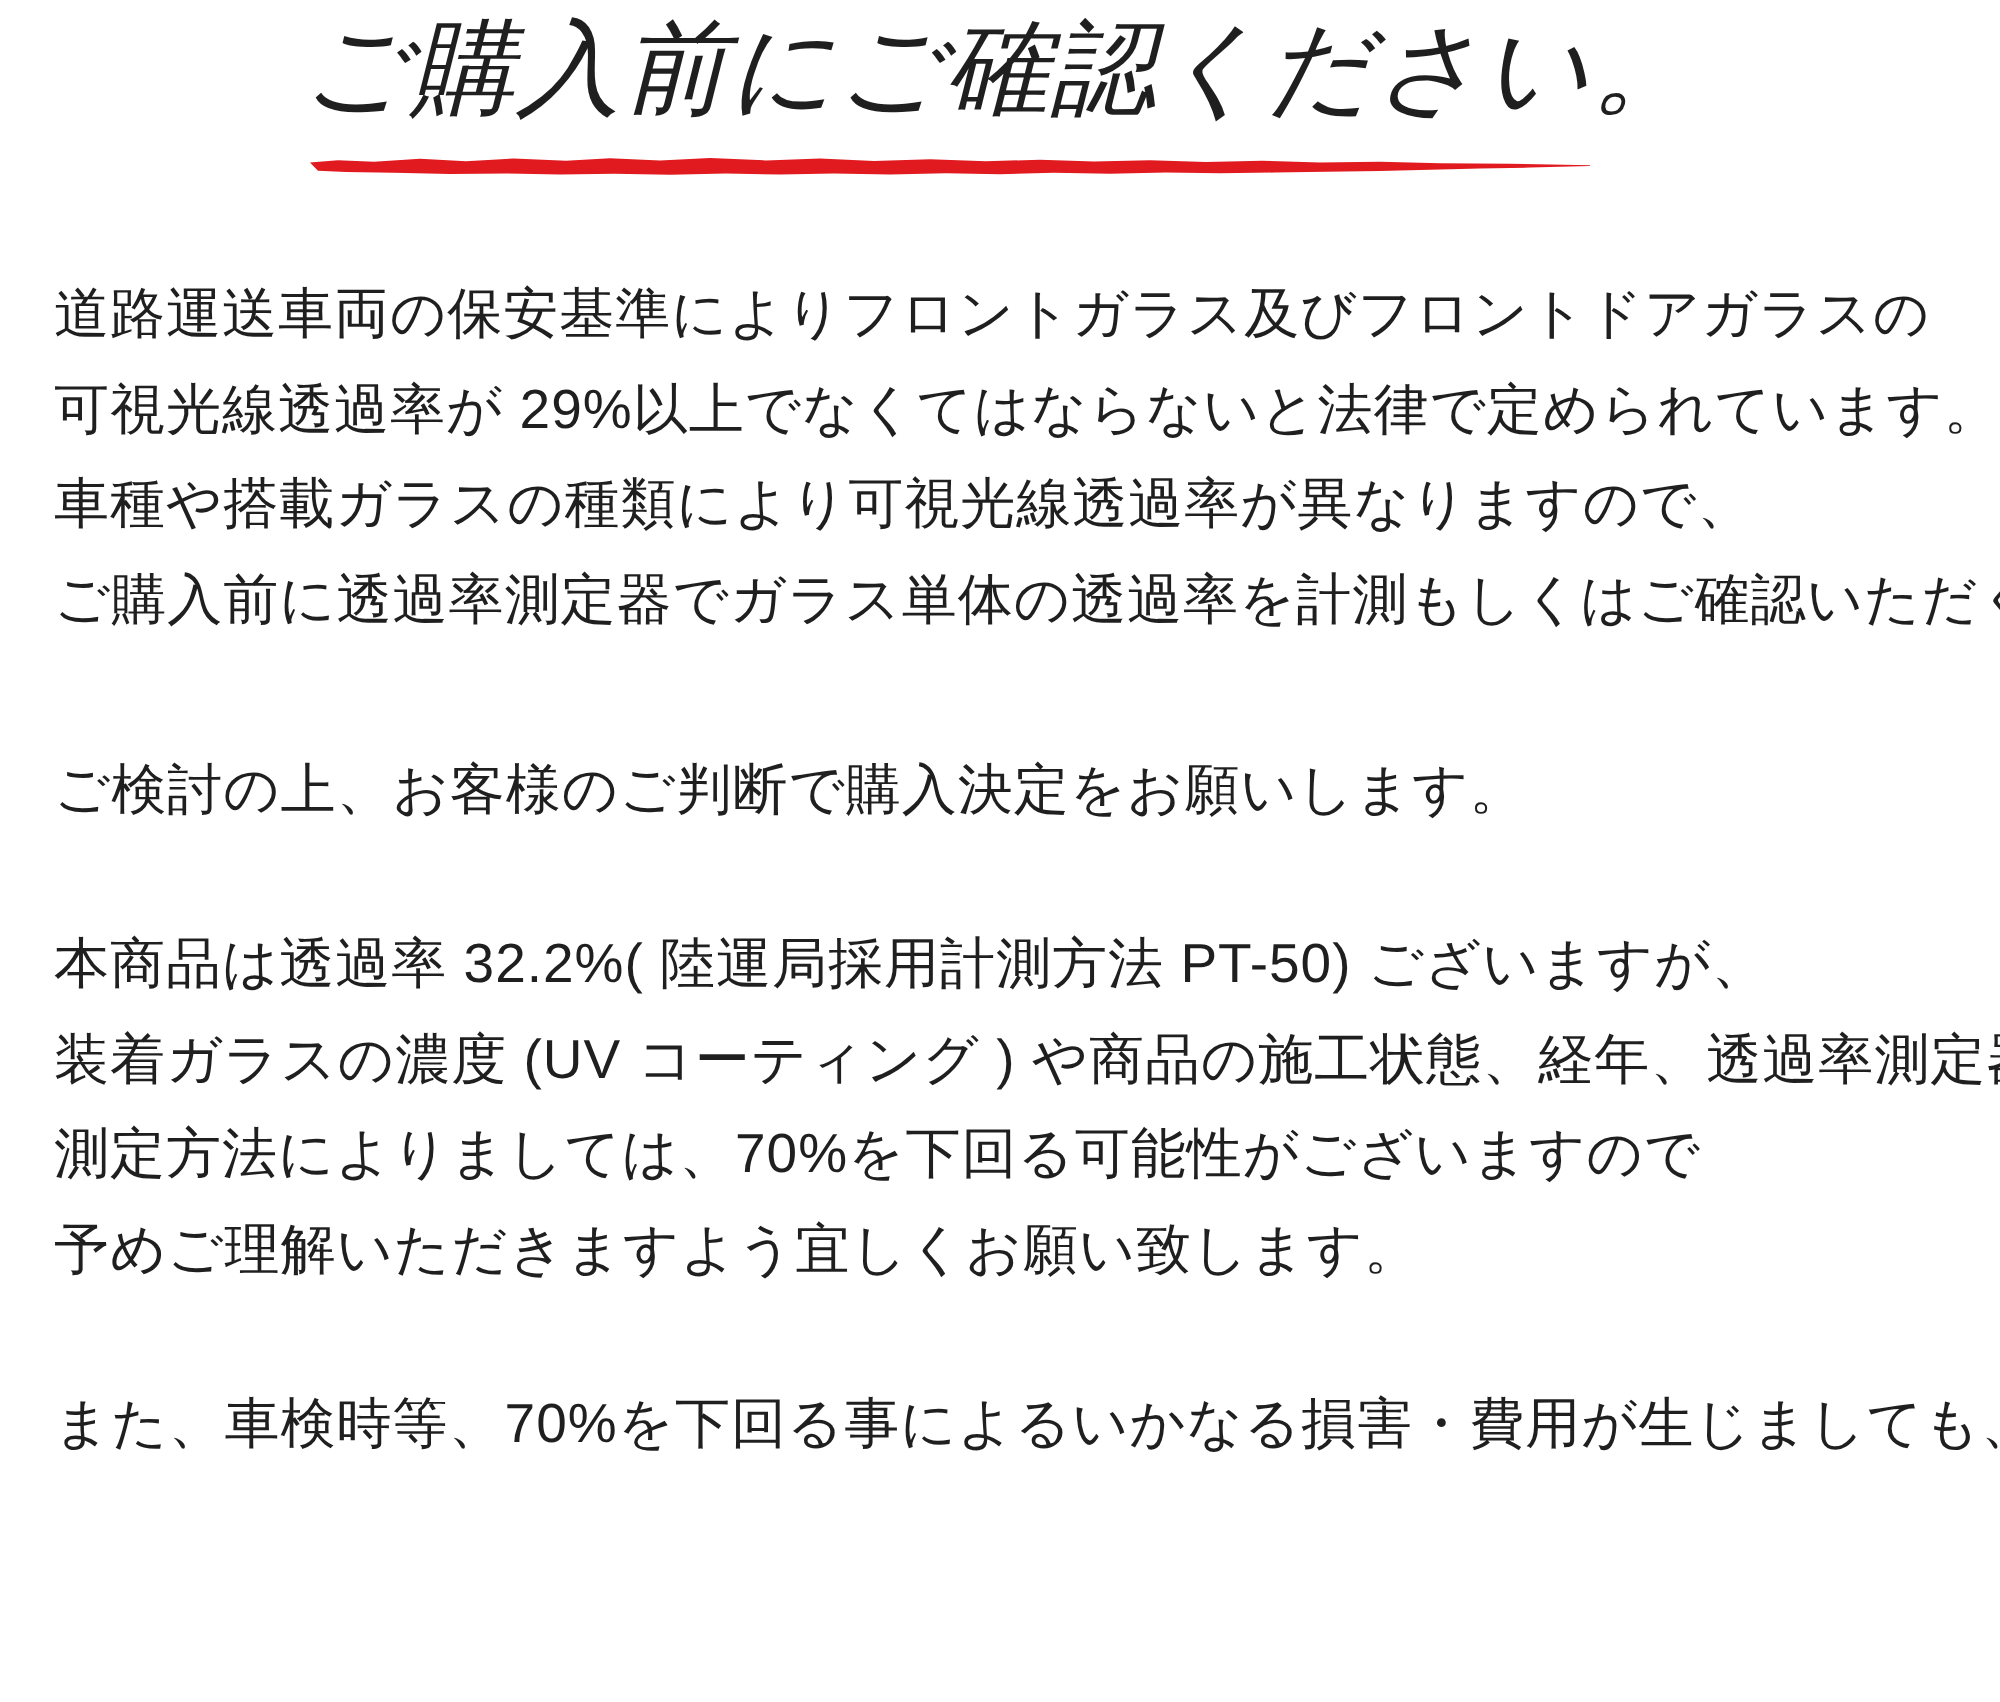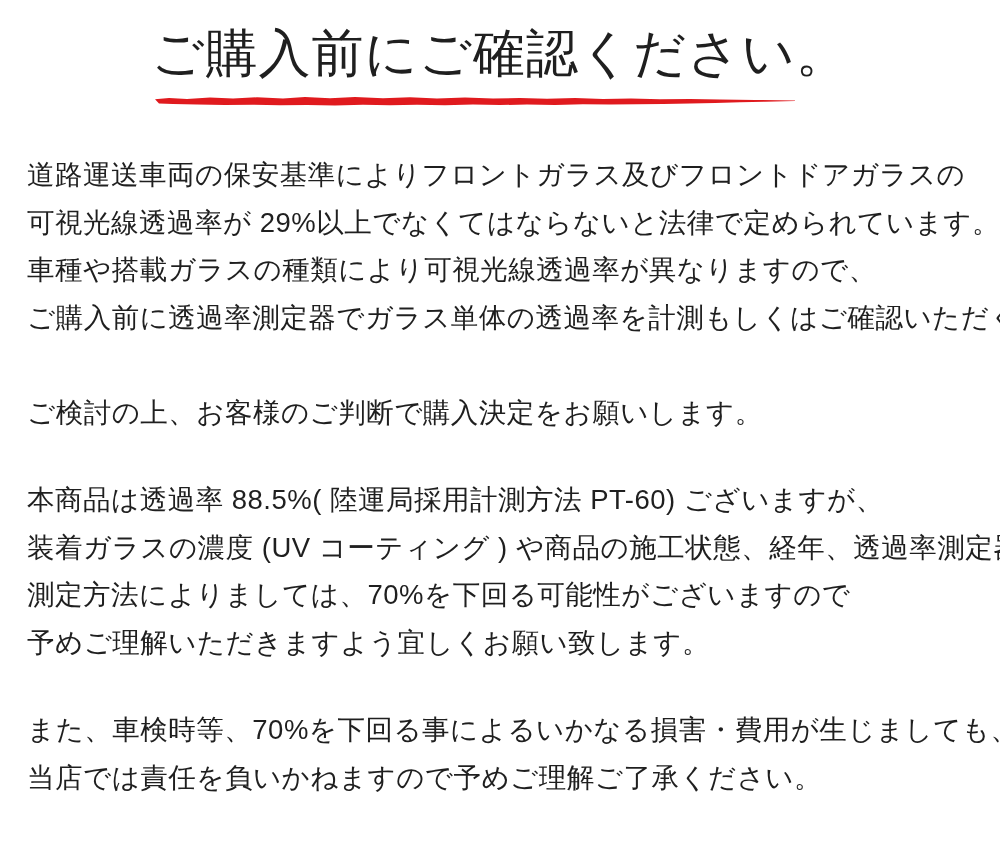--- a/index.html
+++ b/index.html
@@ -15,21 +15,22 @@
     color: #1f1f1f;
   }
   .page {
     position: relative;
     width: 1000px;
     height: 851px;
   }
   .title-wrap {
     text-align: center;
     margin: 0;
-    padding-top: 21px;
+    padding-top: 3px;
+    font-style: italic;
   }
   .page-title {
     margin: 0;
     font-size: 52px;
     font-weight: 500;
     line-height: 64px;
     letter-spacing: 1px;
     white-space: nowrap;
   }
   .brush-underline {
@@ -80,25 +81,24 @@
     <p class="para">
       <span class="text-line">道路運送車両の保安基準によりフロントガラス及びフロントドアガラスの</span><br>
       <span class="text-line">可視光線透過率が 29%以上でなくてはならないと法律で定められています。</span><br>
       <span class="text-line">車種や搭載ガラスの種類により可視光線透過率が異なりますので、</span><br>
       <span class="text-line">ご購入前に透過率測定器でガラス単体の透過率を計測もしくはご確認いただくか、</span><br>
       <br>
       <span class="text-line">ご検討の上、お客様のご判断で購入決定をお願いします。</span>
     </p>
 
     <p class="para">
-      <span class="text-line">本商品は透過率 88.5%( 陸運局採用計測方法 PT-60) ございますが、</span><br>
+      <span class="text-line">本商品は透過率 32.2%( 陸運局採用計測方法 PT-50) ございますが、</span><br>
       <span class="text-line">装着ガラスの濃度 (UV コーティング ) や商品の施工状態、経年、透過率測定器の</span><br>
       <span class="text-line">測定方法によりましては、70%を下回る可能性がございますので</span><br>
       <span class="text-line">予めご理解いただきますよう宜しくお願い致します。</span>
     </p>
 
     <p class="para">
       <span class="text-line">また、車検時等、70%を下回る事によるいかなる損害・費用が生じましても、</span><br>
-      <span class="text-line">当店では責任を負いかねますので予めご理解ご了承ください。</span>
     </p>
 
   </main>
 </div>
 
 </body></html>

